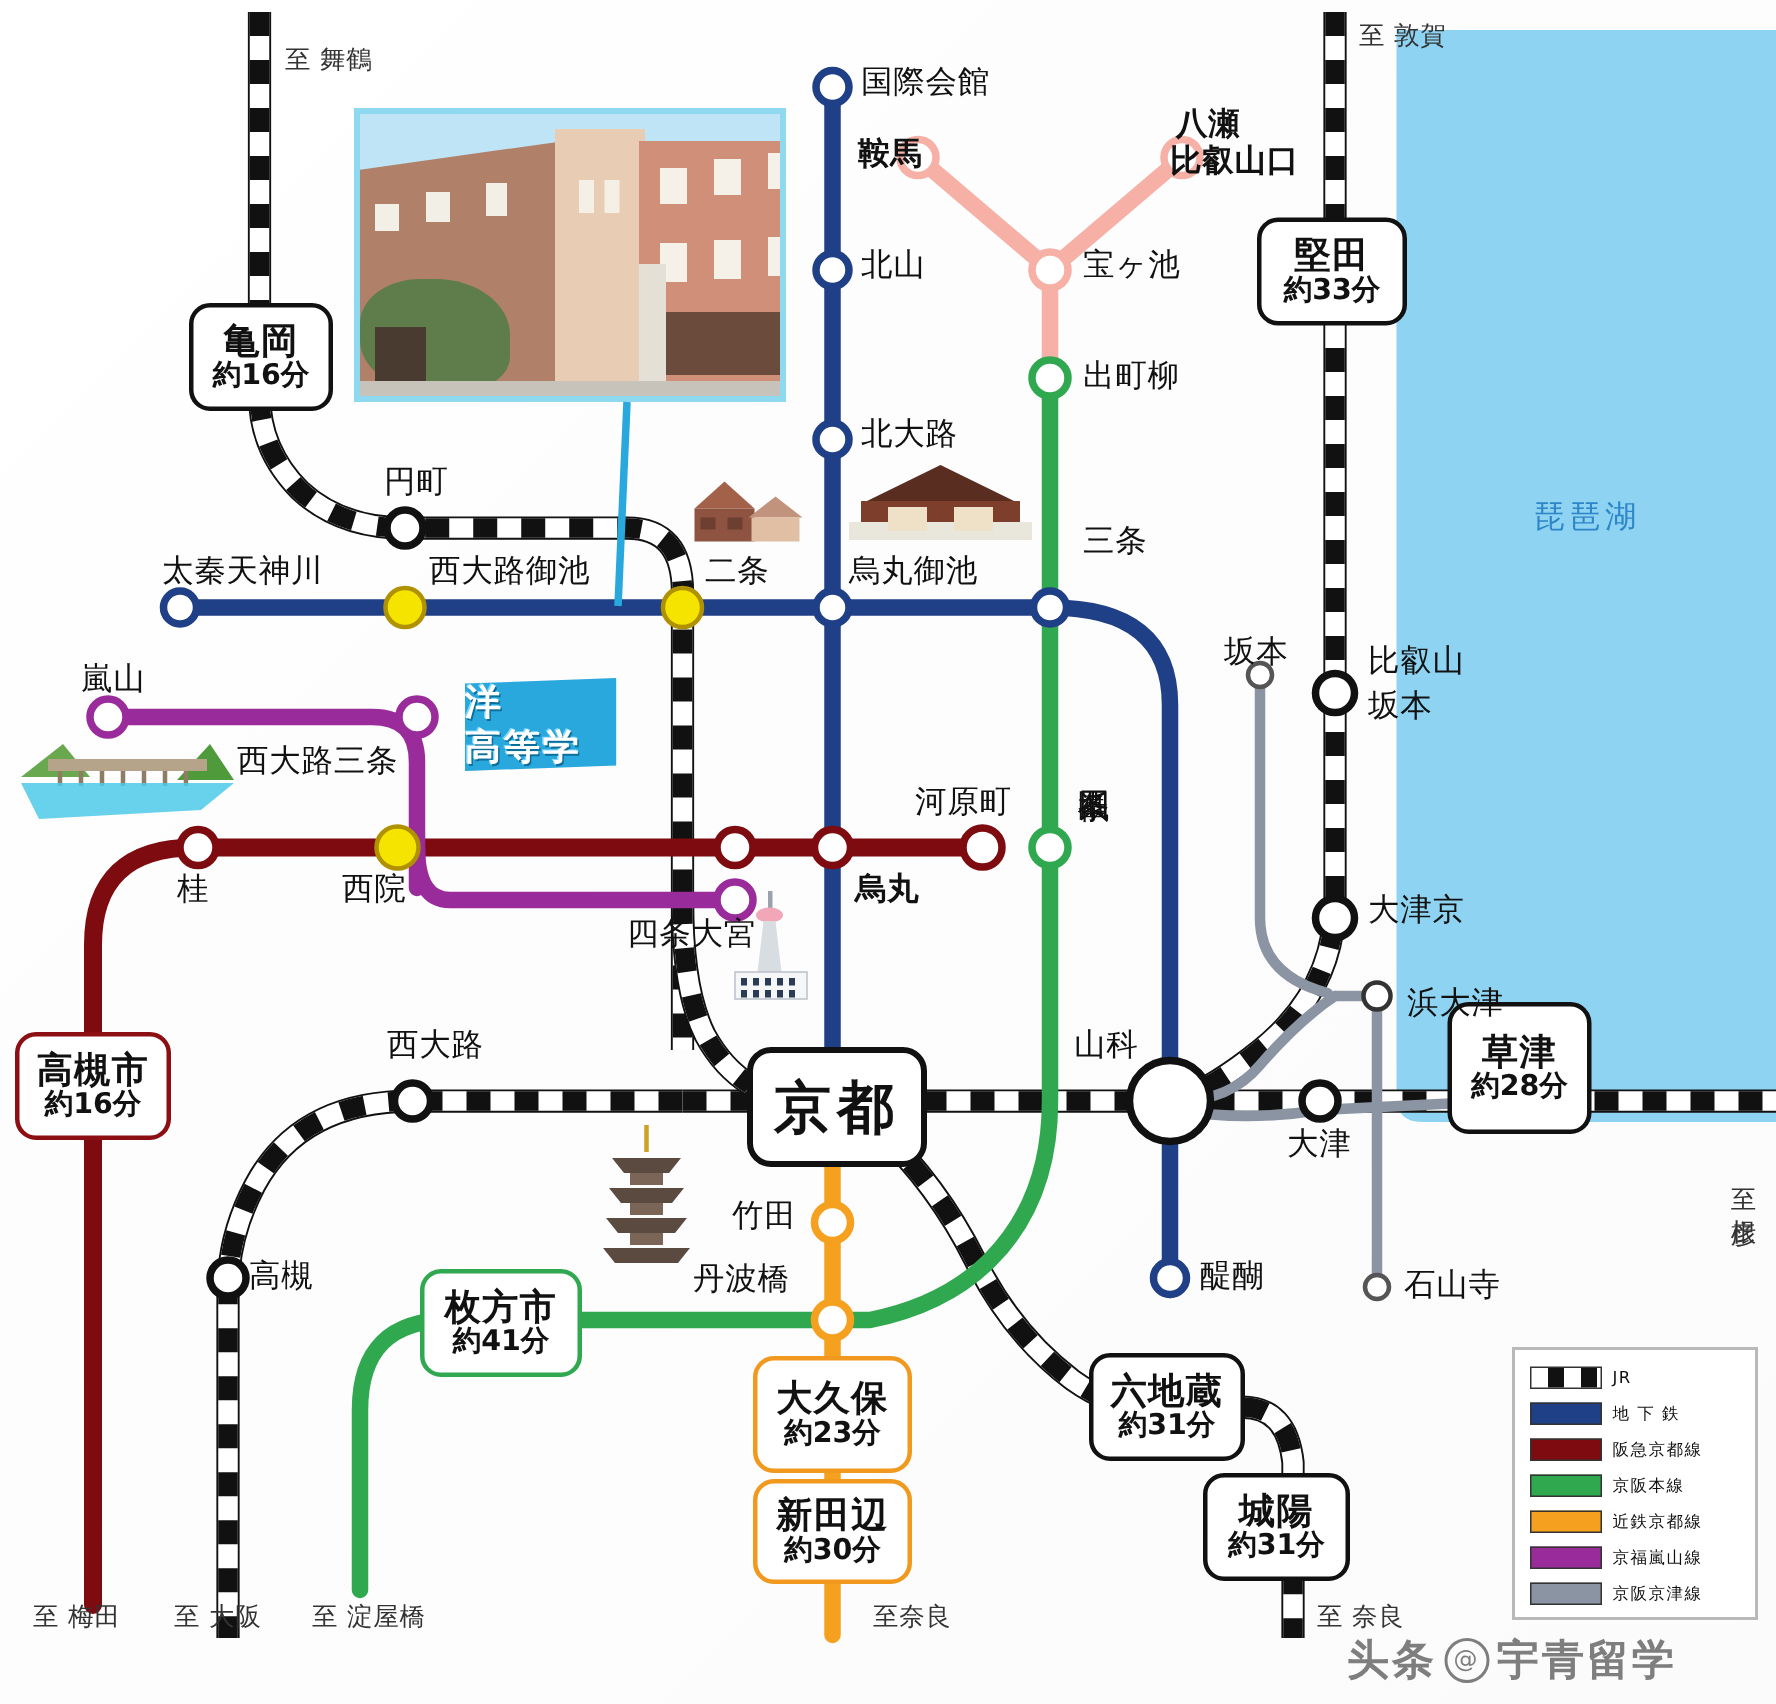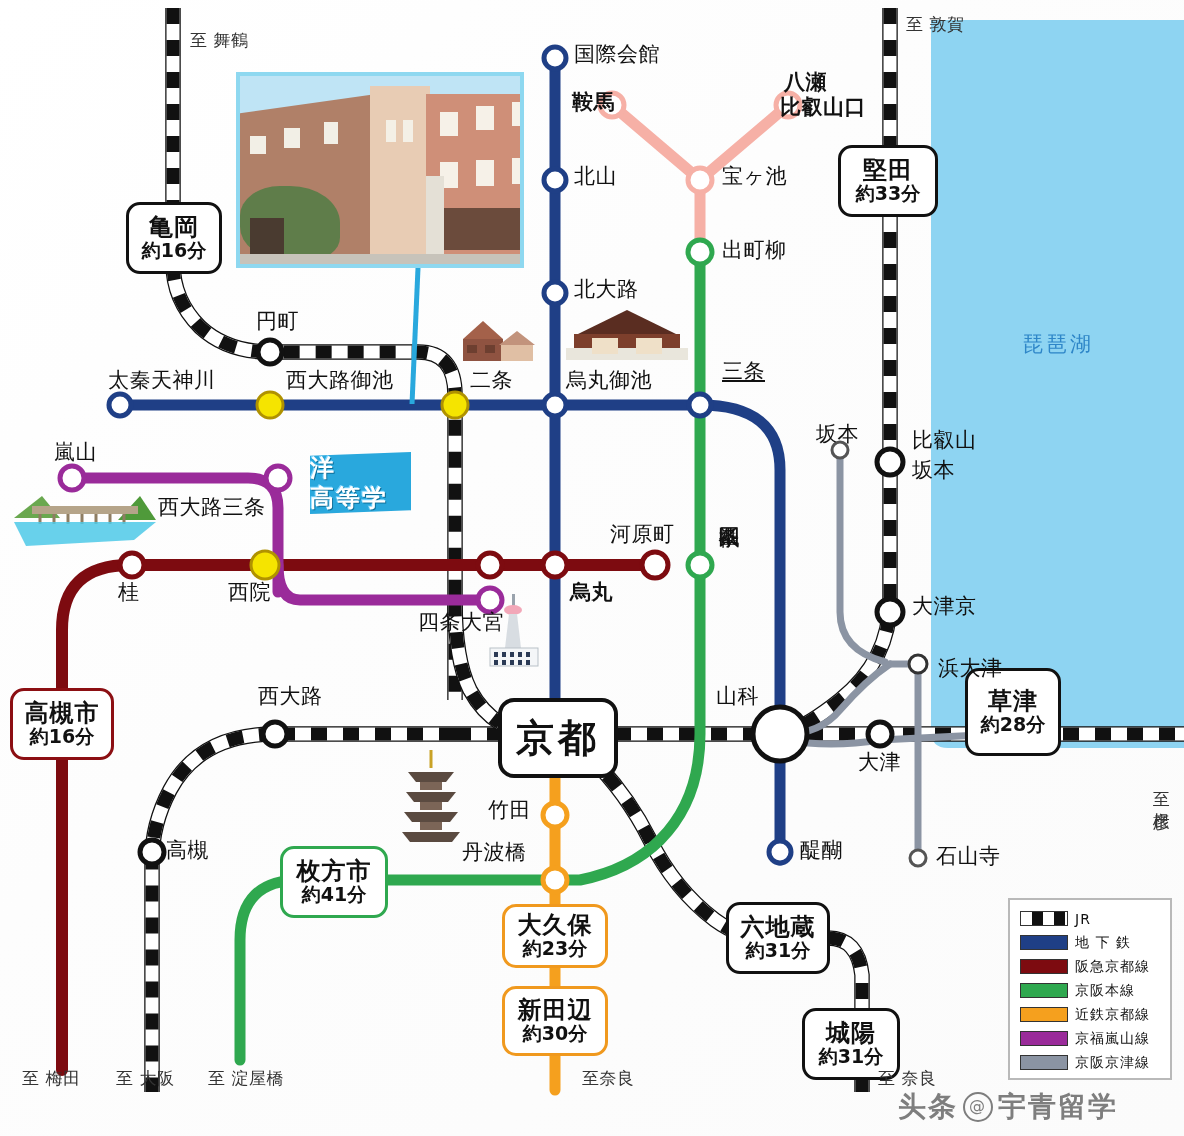--- a/index.html
+++ b/index.html
@@ -43,21 +43,21 @@
        background:linear-gradient(#bfe4f5 0%,#bfe4f5 22%,#c9957e 22%,#c49079 60%,#b08b78 78%,#cfcfcf 100%);
        overflow:hidden;}
   .bld{position:absolute;}
 
   
   #legend{position:absolute;background:#fff;border:2px solid #b9b9b9;box-sizing:border-box;
      padding:8px 8px 6px 10px;}
   .lg-row{display:flex;align-items:center;height:21px;margin-bottom:3px;}
   .lg-sw{width:48px;height:15px;border:1px solid #333;box-sizing:border-box;margin-right:7px;flex:none;}
   .lg-sw.jr{background:repeating-linear-gradient(90deg,#fff 0 11px,#111 11px 22px);}
-  .lg-txt{font-size:14px;color:#111;letter-spacing:1px;white-space:nowrap;
+  .lg-txt{font-size:11px;color:#111;letter-spacing:1px;white-space:nowrap;
      font-family:"DejaVu Sans","Liberation Sans",sans-serif;text-align:center;}
 
   
   #watermark{position:absolute;display:flex;align-items:center;
      font-size:28px;color:#5b5b5b;opacity:.78;letter-spacing:2px;font-weight:bold;}
   #wm-circle{display:inline-block;width:26px;height:26px;border:2px solid #5b5b5b;
      border-radius:50%;margin:0 5px;font-size:16px;line-height:24px;text-align:center;font-weight:normal;}
 </style>
 </head>
 <body>
@@ -325,46 +325,46 @@
     <div class="t">約28分</div>
   </div>
   <div class="tbox red" style="left:10px;top:688px;width:104px;height:72px;">
     <div class="n">高槻市</div>
     <div class="t">約16分</div>
   </div>
   <div class="tbox green" style="left:280px;top:846px;width:108px;height:72px;">
     <div class="n">枚方市</div>
     <div class="t">約41分</div>
   </div>
-  <div class="tbox orange" style="left:502px;top:904px;width:106px;height:64px;border-radius:14px;">
+  <div class="tbox orange" style="left:502px;top:904px;width:106px;height:78px;border-radius:14px;">
     <div class="n">大久保</div>
     <div class="t">約23分</div>
   </div>
   <div class="tbox orange" style="left:502px;top:986px;width:106px;height:70px;">
     <div class="n">新田辺</div>
     <div class="t">約30分</div>
   </div>
   <div class="tbox" style="left:726px;top:902px;width:104px;height:72px;">
     <div class="n">六地蔵</div>
     <div class="t">約31分</div>
   </div>
-  <div class="tbox" style="left:802px;top:982px;width:98px;height:72px;margin-top:26px;">
+  <div class="tbox" style="left:802px;top:982px;width:98px;height:72px;">
     <div class="n">城陽</div>
     <div class="t">約31分</div>
   </div>
 
   <div class="kyoto-box" style="left:498px;top:698px;width:112px;height:72px;">
     <span>京都</span>
   </div>
 
   <div class="lbl" style="left:574px;top:44px;">国際会館</div>
   <div class="lbl" style="left:574px;top:166px;">北山</div>
   <div class="lbl" style="left:574px;top:279px;">北大路</div>
   <div class="lbl" style="left:566px;top:370px;">烏丸御池</div>
-  <div class="lbl" style="left:722px;top:361px;text-decoration:underline;">三条</div>
+  <div class="lbl" style="left:722px;top:350px;">三条</div>
   <div class="lbl" style="left:470px;top:370px;text-align:right;">二条</div>
   <div class="lbl" style="left:286px;top:370px;">西大路御池</div>
   <div class="lbl" style="left:108px;top:370px;">太秦天神川</div>
   <div class="lbl" style="left:256px;top:311px;">円町</div>
   <div class="lbl bold" style="left:572px;top:92px;">鞍馬</div>
   <div class="lbl bold" style="left:784px;top:72px;">八瀬</div>
   <div class="lbl bold" style="left:780px;top:97px;">比叡山口</div>
   <div class="lbl" style="left:722px;top:166px;">宝ヶ池</div>
   <div class="lbl" style="left:722px;top:240px;">出町柳</div>
   <div class="lbl" style="left:54px;top:442px;">嵐山</div>

